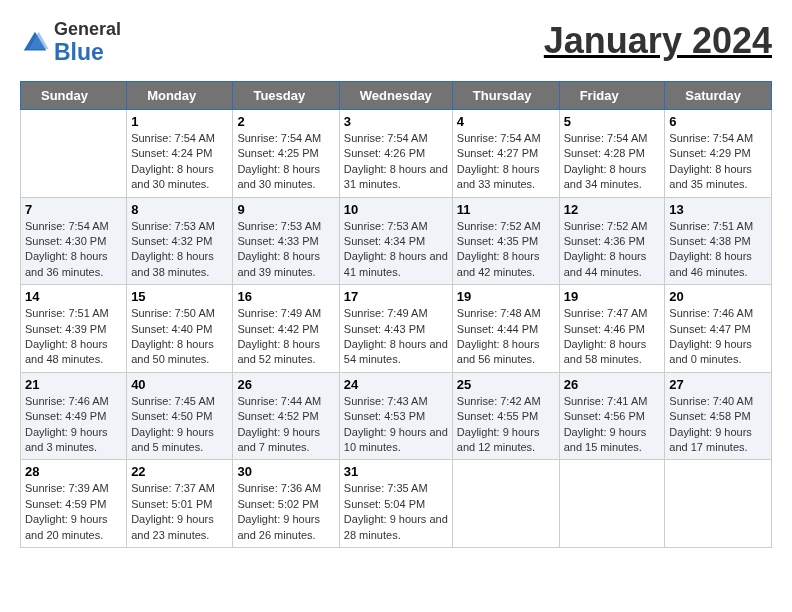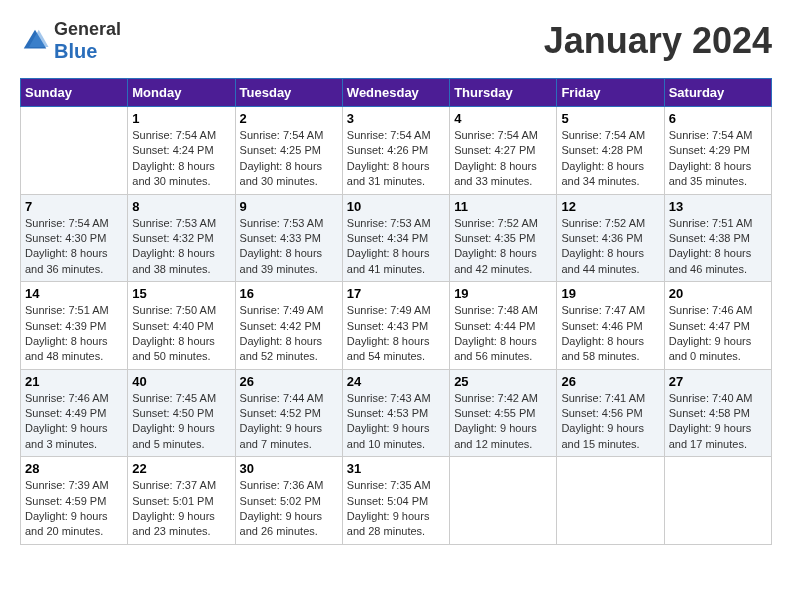--- a/index.html
+++ b/index.html
@@ -24,50 +24,51 @@
       display: flex;
       flex-direction: column;
       line-height: 1.1;
     }
     .logo-general {
       font-size: 18px;
       font-weight: bold;
       color: #333;
     }
     .logo-blue {
-      font-size: 20px;
+      font-size: 23px;
       font-weight: bold;
       color: #2a6ebb;
     }
     .logo-icon {
       width: 30px;
       height: 30px;
       margin-right: 4px;
     }
     .title-area {
       text-align: right;
+      text-decoration: underline;
     }
     .month-title {
       font-size: 36px;
       font-weight: bold;
       color: #333;
     }
     .location {
       font-size: 16px;
       color: #555;
     }
     .calendar {
       width: 100%;
       border-collapse: collapse;
       font-size: 11px;
     }
     .calendar th {
-      background: #4c1d95;
+      background: #737373;
       color: #fff;
-      padding: 6px 4px;
+      padding: 6px 20px;
       text-align: left;
       font-size: 13px;
       border: 1px solid #2a6ebb;
     }
     .calendar td {
       border: 1px solid #ccc;
       vertical-align: top;
       padding: 4px;
       width: calc(100% / 7);
       min-height: 80px;

